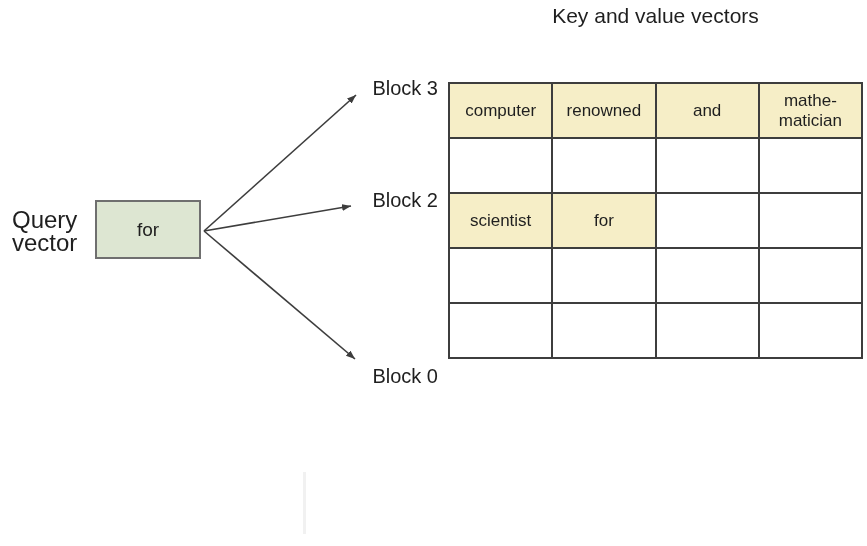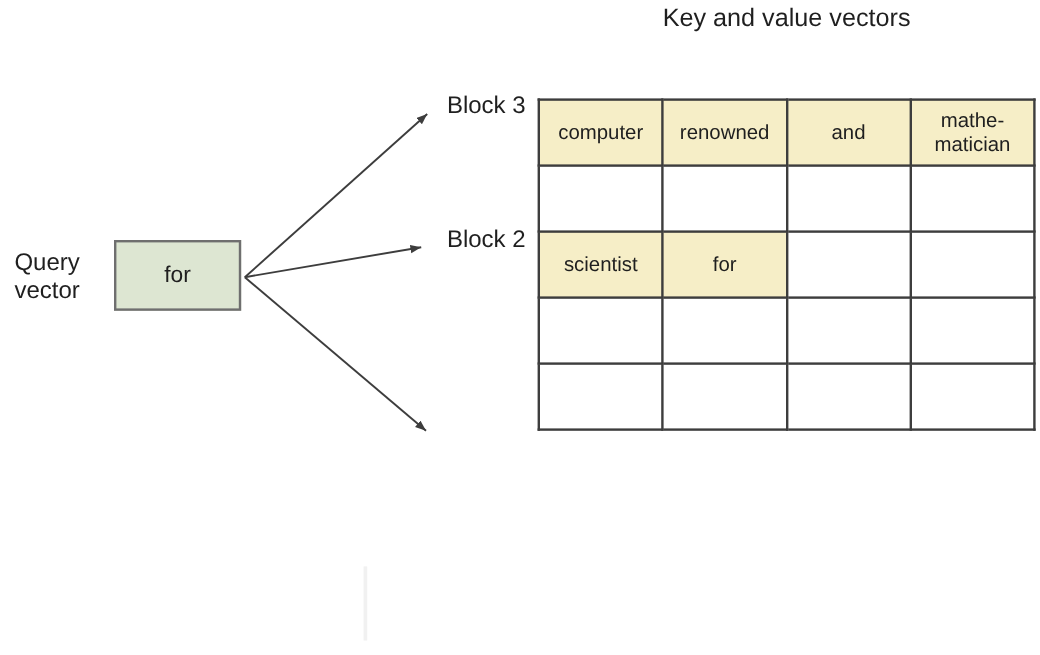--- a/index.html
+++ b/index.html
@@ -57,21 +57,21 @@
     font-size:20px;
     color:#1f1f1f;
     white-space:nowrap;
   }
   .block-1{top:77px;}
   .block-2{top:189px;text-align:right;}
   .block-0{top:365px;}
   .query-label{
     position:absolute;
     left:12px;top:208px;width:74px;
-    font-size:20px;
+    font-size:24px;
     line-height:23px;
     color:#1f1f1f;
   }
   .query-box{
     position:absolute;
     left:95px;top:200px;
     width:106px;height:59px;
     background:var(--green);
     border:2px solid #6f6f6f;
     display:flex;
@@ -116,20 +116,21 @@
         <path d="M0,0 L9,3.5 L0,7 Z"></path>
       </marker>
     </defs>
     <line x1="204" y1="231" x2="356" y2="95" marker-end="url(#arrowhead)"></line>
     <line x1="204" y1="231" x2="351" y2="206" marker-end="url(#arrowhead)"></line>
     <line x1="204" y1="231" x2="355" y2="359" marker-end="url(#arrowhead)"></line>
   </svg>
 
   <div class="block-label block-1">Block 3</div>
   <div class="block-label block-2">Block 2</div>
+  <div class="block-label block-0">Block 0</div>
 
   <div class="kv-table-wrap">
     <table class="kv-table">
       <tbody>
         <tr>
           <td class="hl">computer</td>
           <td class="hl">renowned</td>
           <td class="hl">and</td>
           <td class="hl">mathe-matician</td>
         </tr>

